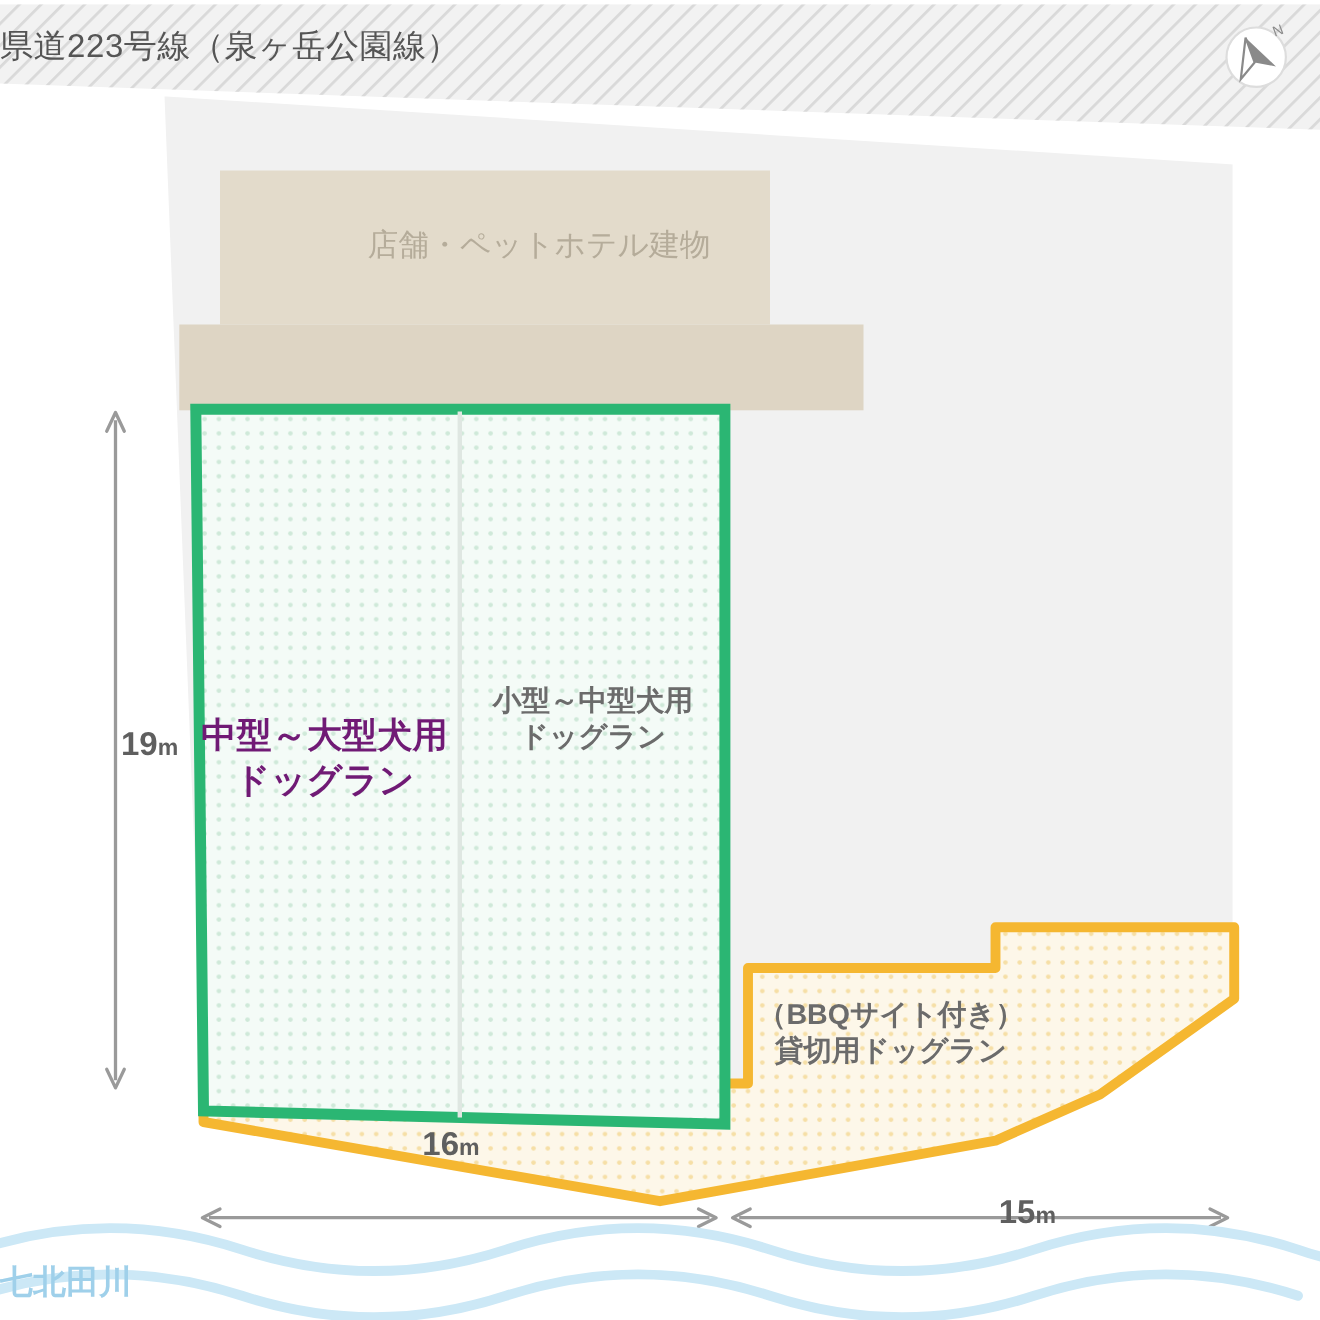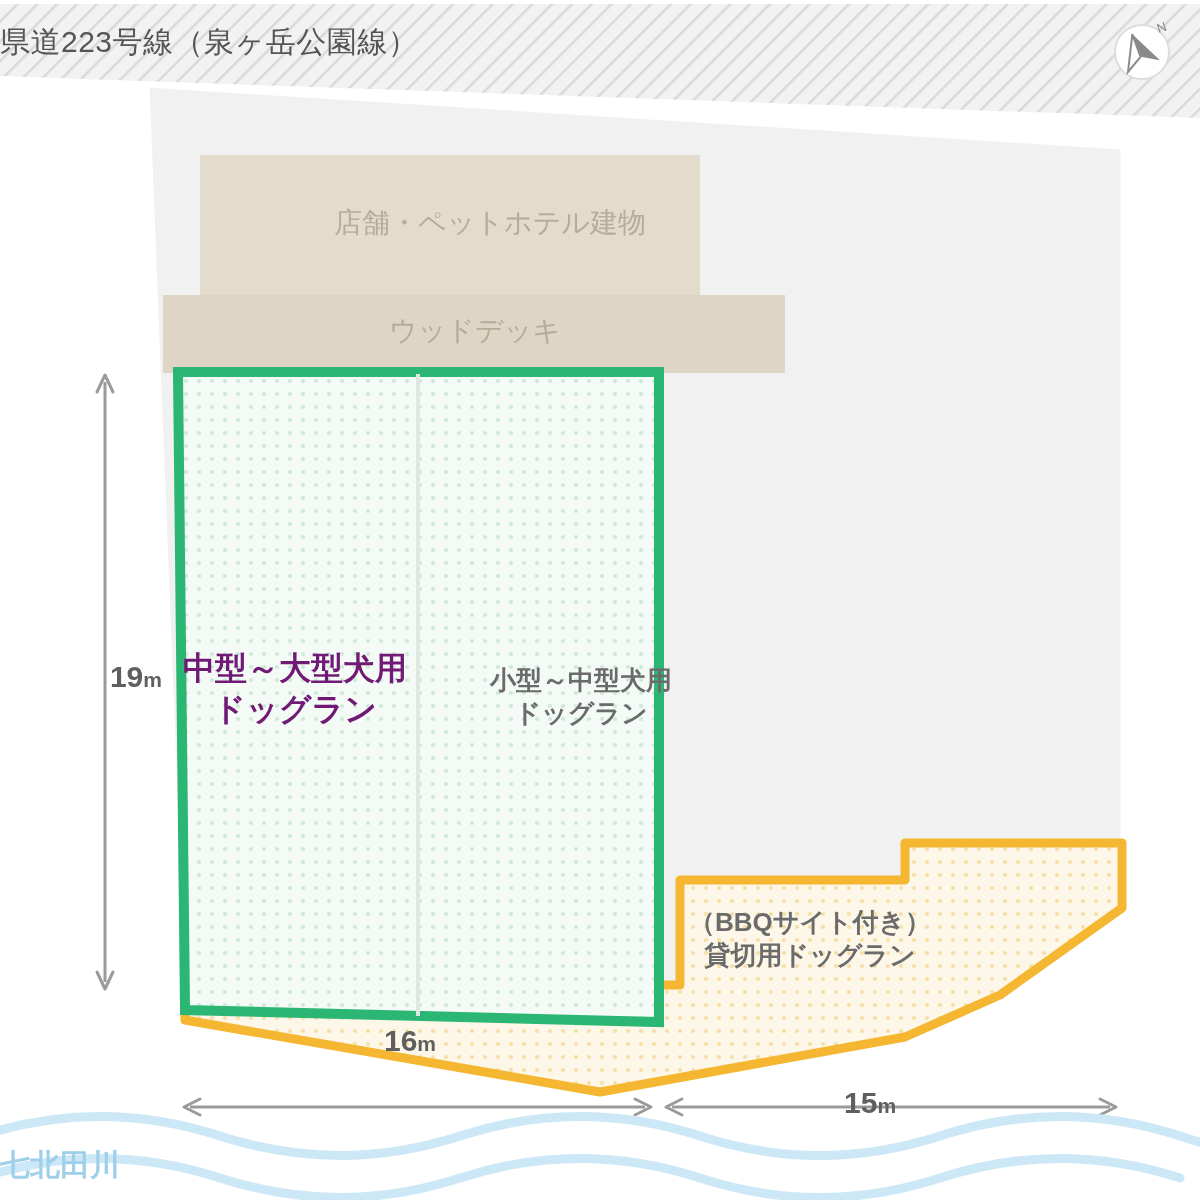--- a/index.html
+++ b/index.html
@@ -57,22 +57,22 @@
   }
   .lbl-parking {
     left: 760px; top: 541px; width: 240px;
     font-size: 28px; color: #bcbcbc; font-weight: 500;
   }
   .lbl-run-large {
     left: 175px; top: 648px; width: 240px;
     font-size: 32px; color: #701a75; font-weight: 600;
   }
   .lbl-run-small {
-    left: 420px; top: 664px; width: 238px;
-    font-size: 26px; color: #6b6b6b; font-weight: 600; margin-left: 42px;
+    left: 420px; top: 620px; width: 238px;
+    font-size: 26px; color: #6b6b6b; font-weight: 600;
   }
   .lbl-private {
     left: 660px; top: 906px; width: 300px;
     font-size: 26px; color: #6b6b6b; font-weight: 600;
   }
 
   
   .dim-v-label {
     position: absolute;
     left: 72px; top: 660px;
@@ -84,22 +84,22 @@
   }
   .dim-v-label .unit { font-size: 21px; font-weight: 700; }
   .dim-h-label-1 {
     position: absolute;
     left: 340px; top: 1024px;
     width: 140px; text-align: center;
     font-size: 30px; color: #5f5f5f; font-weight: 700;
   }
   .dim-h-label-2 {
     position: absolute;
-    left: 844px; top: 1086px;
-    width: 140px; text-align: left;
+    left: 820px; top: 1086px;
+    width: 140px; text-align: right;
     font-size: 30px; color: #5f5f5f; font-weight: 700;
   }
   .dim-h-label-1 .unit, .dim-h-label-2 .unit { font-size: 21px; font-weight: 700; }
 
   
   .river-label {
     position: absolute;
     left: 0; top: 1145px;
     width: 1200px;
     text-align: left;
@@ -186,21 +186,20 @@
       <circle cx="0" cy="0" r="27" fill="#ffffff" stroke="#dddddd" stroke-width="2"></circle>
       <path d="M-3,-20 L14,14 L-3,4 Z" fill="#8a8a8a" transform="rotate(-20)"></path>
       <path d="M-3,-20 L-20,14 L-3,4 Z" fill="#ffffff" stroke="#8a8a8a" stroke-width="2" transform="rotate(-20)"></path>
     </g>
   </svg>
 
   <div class="road-label">県道223号線（泉ヶ岳公園線）</div>
   <div class="compass-n">N</div>
 
   <div class="lbl lbl-building">店舗・ペットホテル建物</div>
-  <div class="lbl lbl-deck">ウッドデッキ</div>
 
   <div class="lbl lbl-run-large">
     <div>中型～大型犬用</div>
     <div>ドッグラン</div>
   </div>
 
   <div class="lbl lbl-run-small">
     <div>小型～中型犬用</div>
     <div>ドッグラン</div>
   </div>

